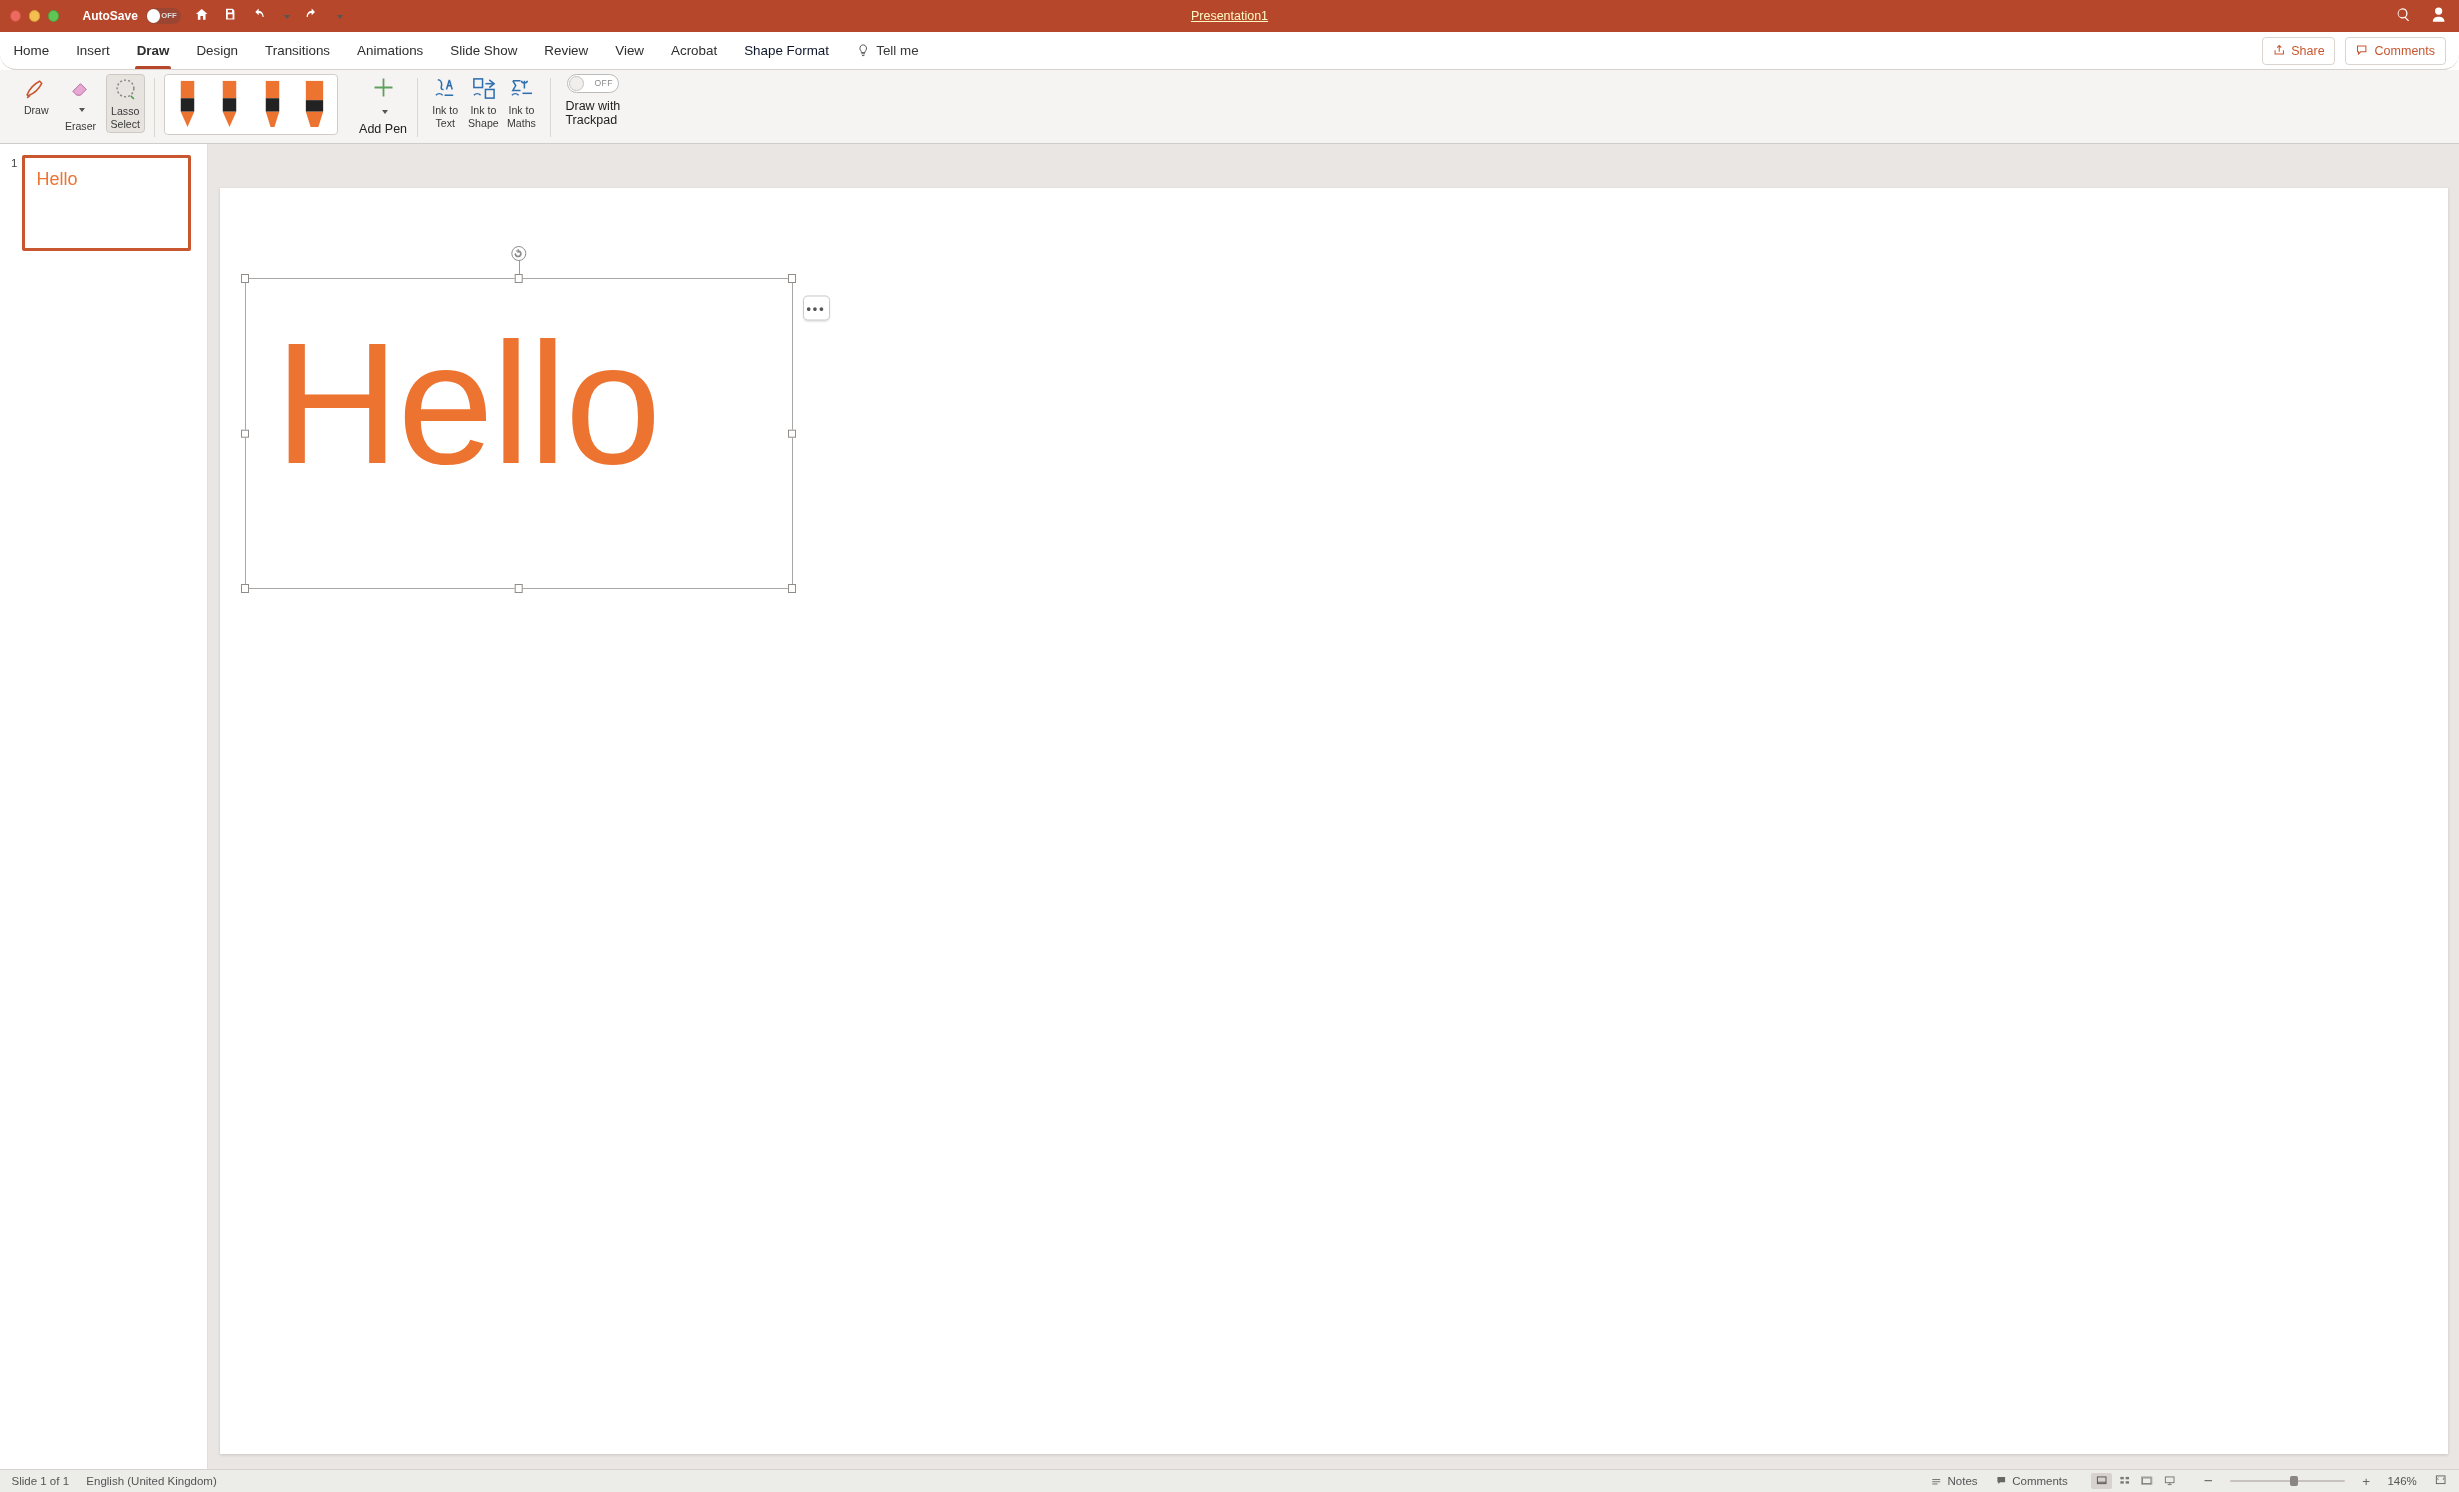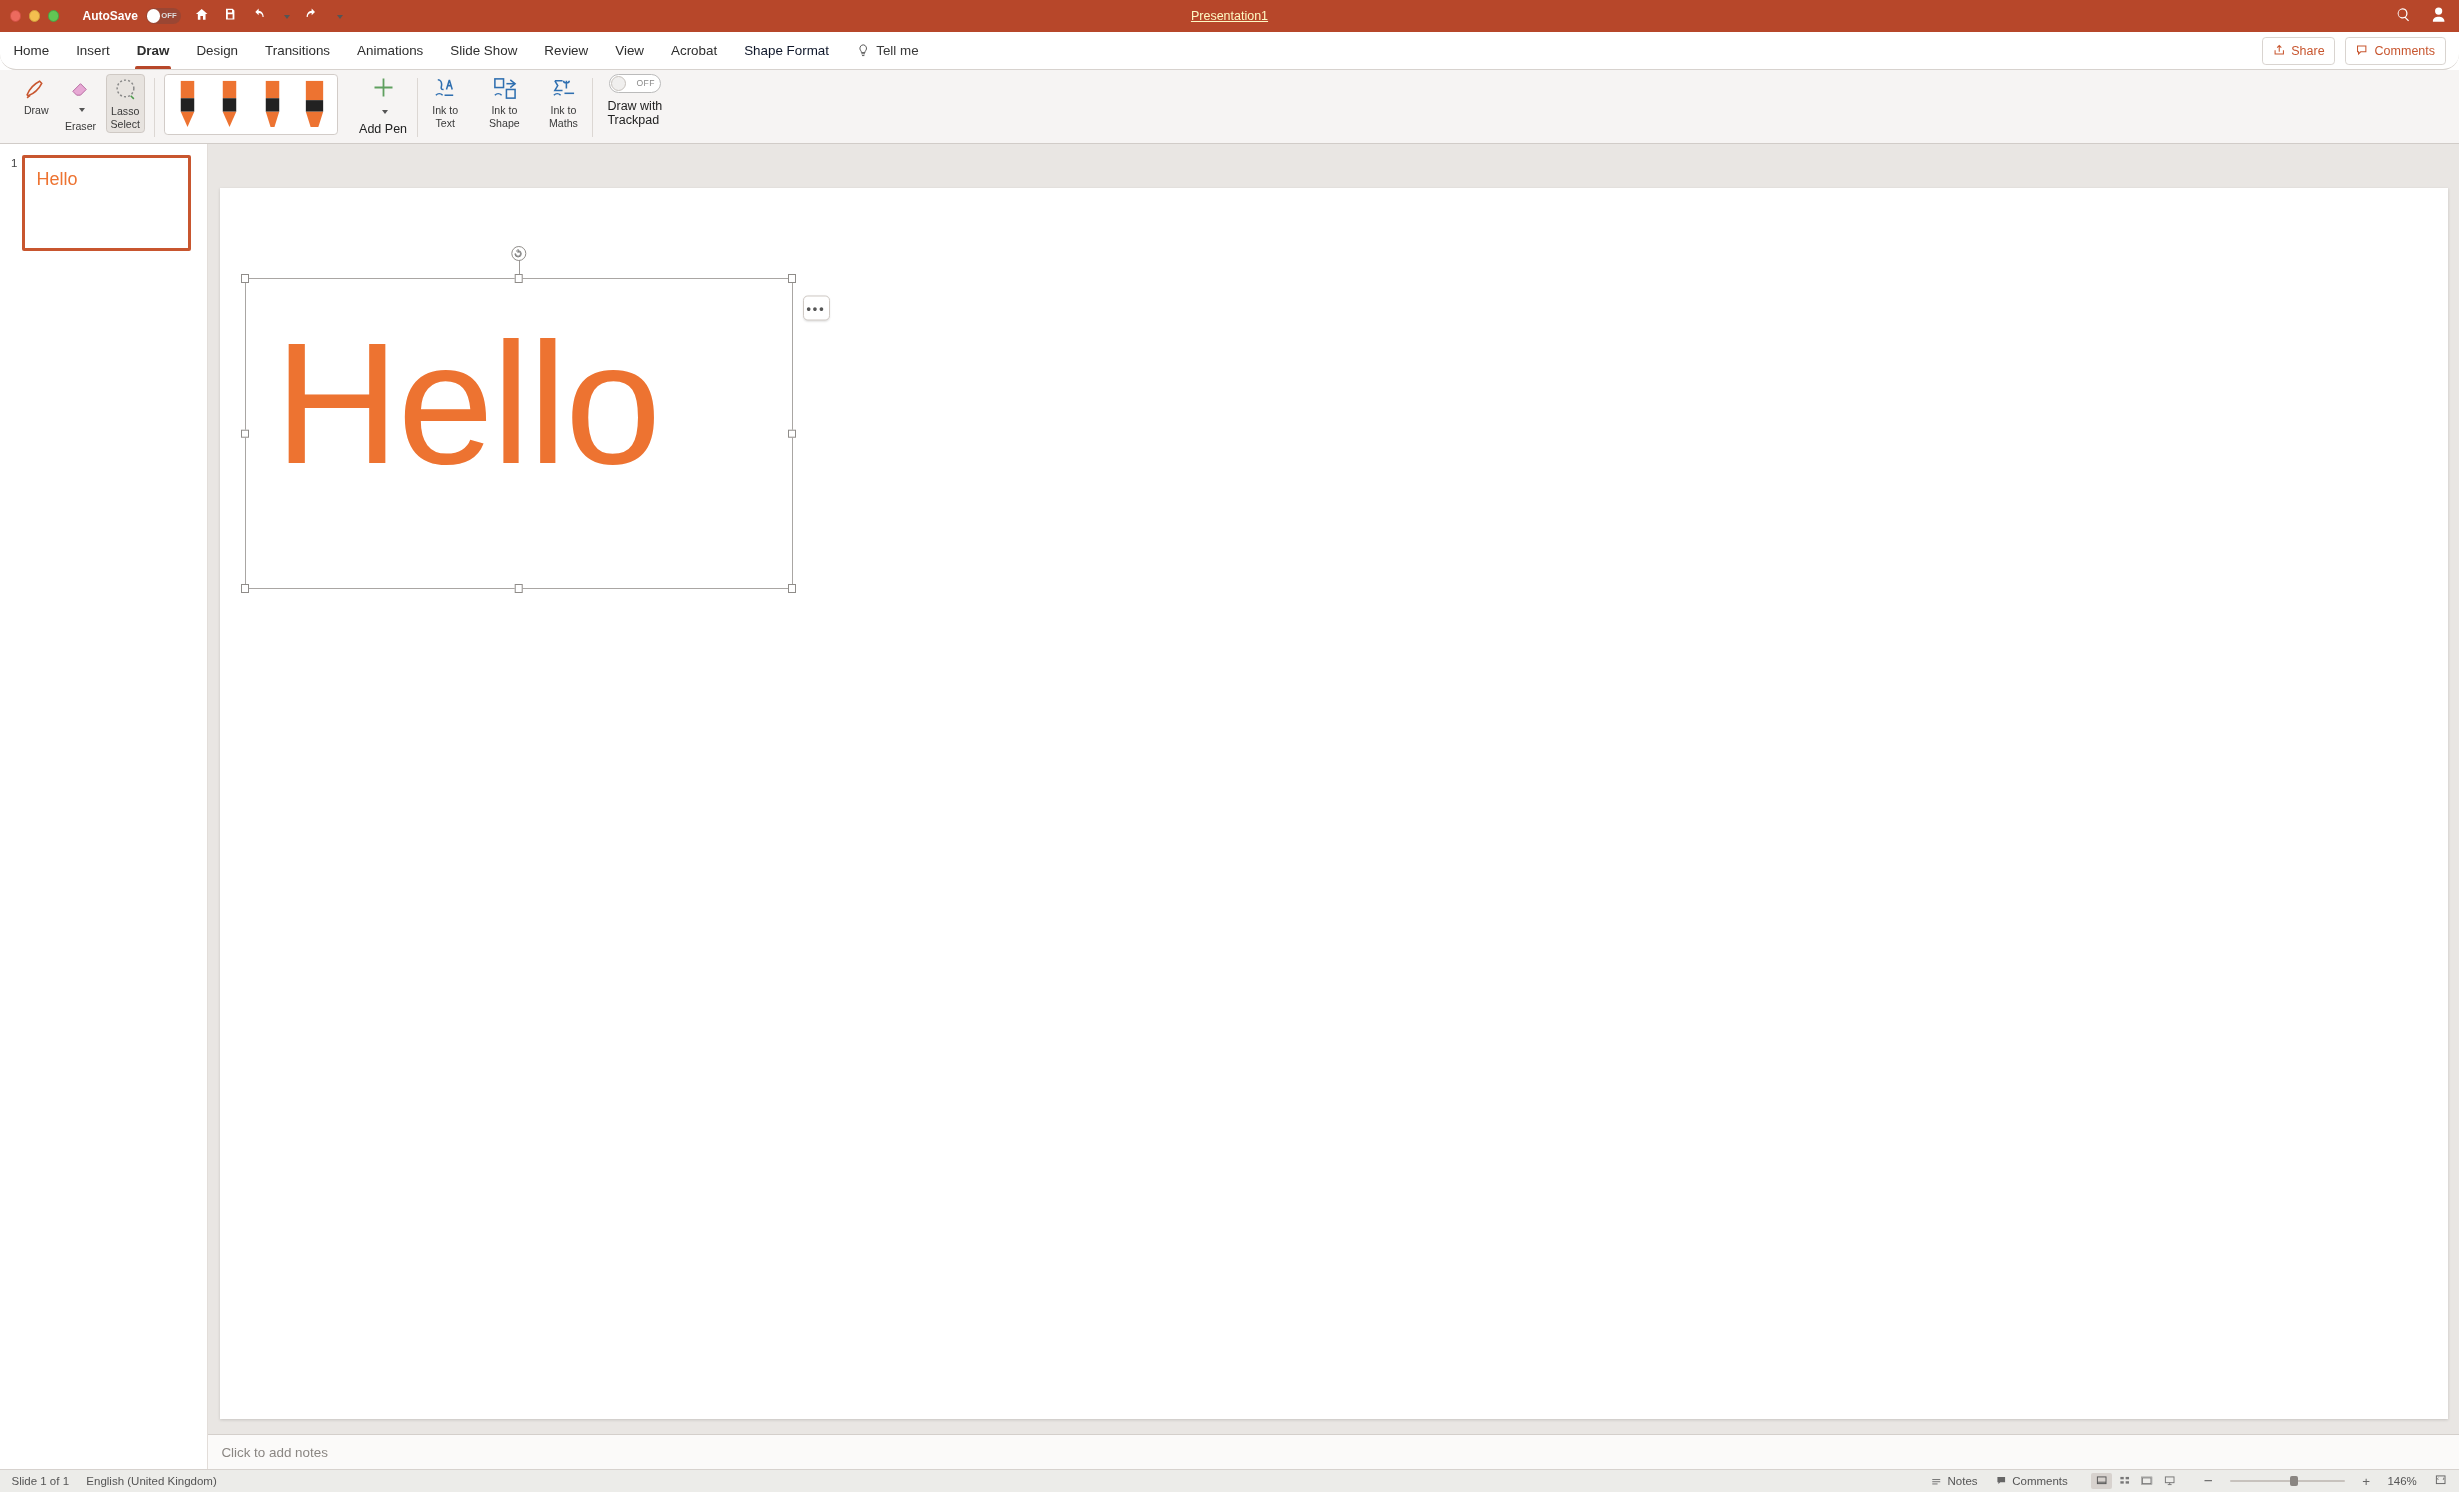--- a/index.html
+++ b/index.html
@@ -37,21 +37,21 @@
 
 .ribbon-content { height: 74px; background: #f6f4f3; border-bottom: 1px solid #d1ccc8; display: flex; align-items: stretch; padding: 1.9px 7.7px 0 7.7px; }
 .rgroup { display: flex; align-items: flex-start; gap: 5.8px; padding: 1.9px 9.6px; position: relative; }
 .rgroup + .rgroup::before { content: ""; position: absolute; left: 0; top: 5.8px; bottom: 5.8px; width: 1px; background: #dcd7d3; }
 .rbtn { display: flex; flex-direction: column; align-items: center; justify-content: flex-start; gap: 3.8px; padding: 1.9px 3.8px; border-radius: 3.8px; cursor: pointer; min-width: 38px; }
 .rbtn .lbl { font-size: 10.6px; color: #3a3a3a; text-align: center; line-height: 1.15; }
 .rbtn.sel { background: #e7e3df; border: 1px solid #cfc9c4; justify-content: center; }
 .pen-gallery { border: 1px solid #d2ccc8; background: #fff; border-radius: 3.8px; height: 61px; padding: 3.8px 5.8px; display: flex; gap: 9.6px; align-items: flex-start; }
 .pen { width: 33px; height: 52px; display: flex; align-items: flex-start; justify-content: center; }
 .addpen { display: flex; flex-direction: column; align-items: center; gap: 3.8px; margin-left: 15px; }
-.ink-btns { display: flex; gap: 21px; align-items: flex-start; }
+.ink-btns { display: flex; gap: 0; align-items: flex-start; }
 .toggle-draw { display:flex; flex-direction:column; align-items:center; gap:5.8px; margin-left:5.8px; }
 .toggle-pill { width: 52px; height: 19px; border: 1px solid #bbb; border-radius: 11.5px; background: #fff; position: relative; display:flex; align-items:center; }
 .toggle-pill .knob { width: 15.4px; height: 15.4px; border-radius: 50%; background: #f0efee; border:1px solid #c7c2bd; position:absolute; left:1px; }
 .toggle-pill .tx { font-size: 8.6px; color: #888; margin-left: auto; padding-right:4.8px; letter-spacing:0.5px; }
 
 .dd-caret::after{content:""; display:inline-block; margin-left:2.9px; border-left:3.8px solid transparent; border-right:3.8px solid transparent; border-top:4.8px solid #555; vertical-align:middle;}
 
 
 .workspace { position: absolute; top: 144px; bottom: 23px; left: 0; right: 0; display: flex; }
 .thumb-pane { width: 208px; background: #fff; border-right: 1px solid #e2ddd9; padding: 11.5px 5.8px; overflow:auto; }
@@ -310,23 +310,20 @@
           <div class="handle h-bl"></div>
           <div class="handle h-b"></div>
           <div class="handle h-br"></div>
           <div class="big-text">Hello</div>
         </div>
         <div class="ctx-menu-btn">
           <span class="dots">•••</span>
         </div>
       </div>
     </div>
-    <div class="notes-pane">
-      <span>Click to add notes</span>
-    </div>
   </div>
 </div>
 
 <div class="statusbar">
   <span>Slide 1 of 1</span>
   <span>English (United Kingdom)</span>
   <div class="sb-spacer"></div>
   <div class="sb-btn">
     <svg width="12.5" height="10.6" viewBox="0 0 24 24" fill="none" stroke="#666" stroke-width="2">
         <path d="M3 8h18M3 13h18M3 18h12"></path>

